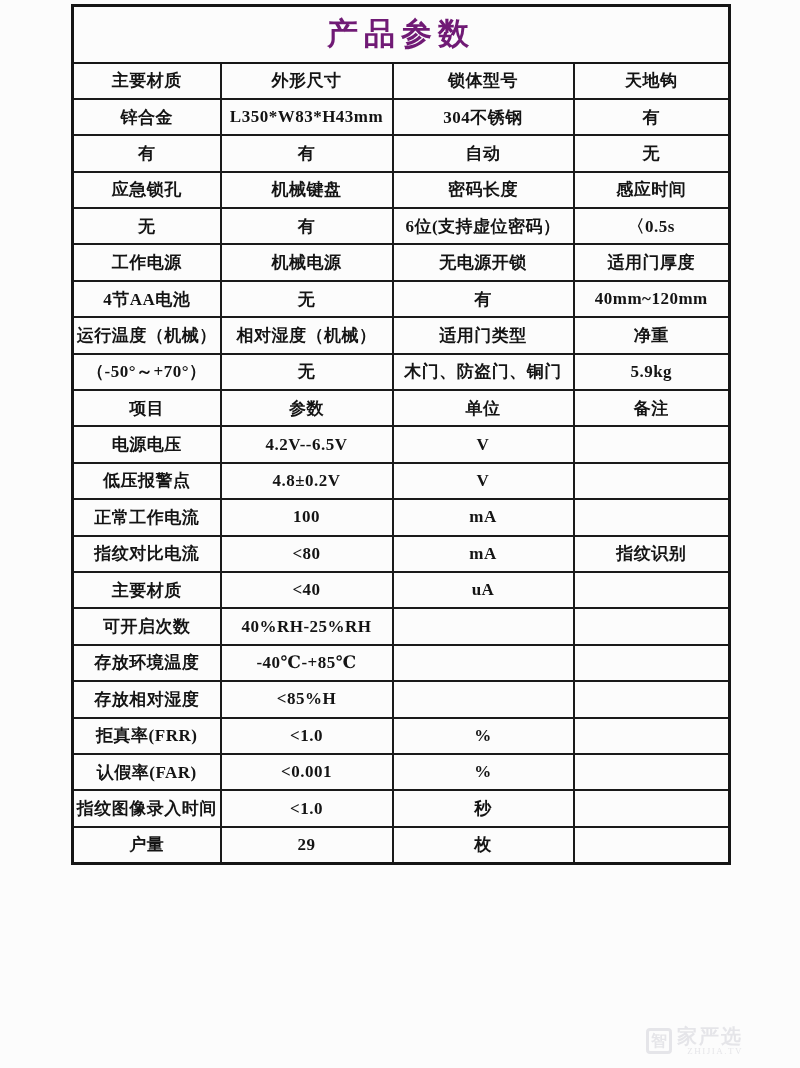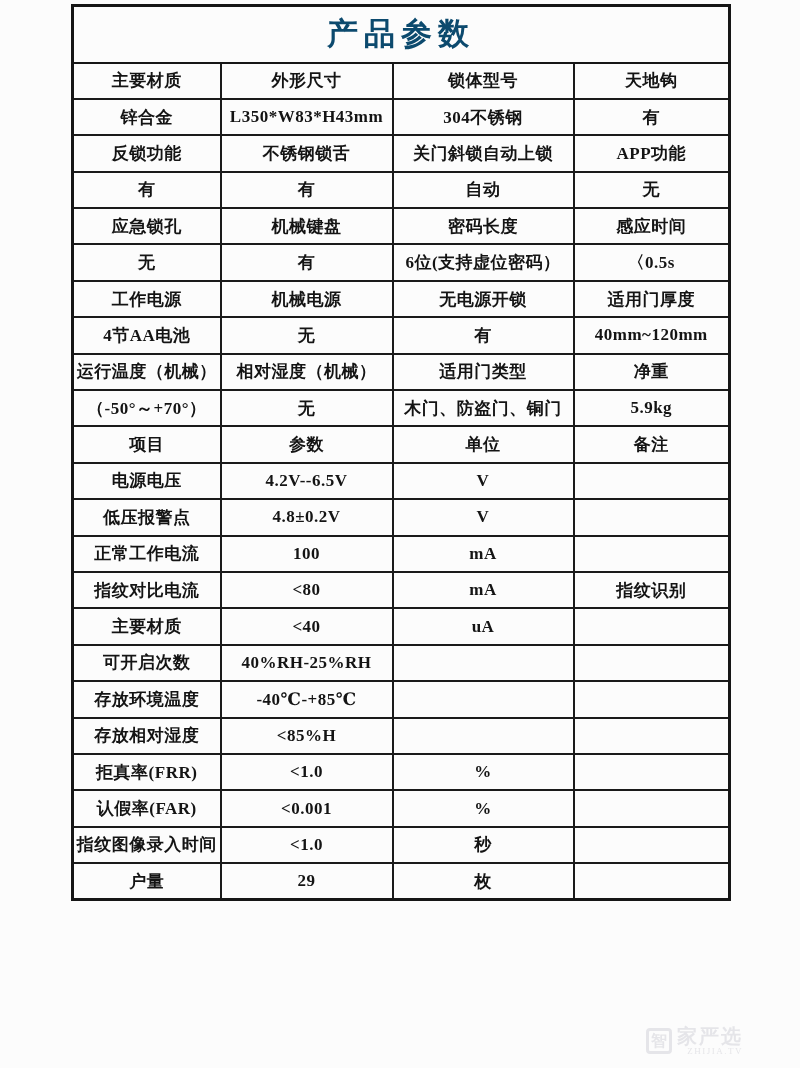--- a/index.html
+++ b/index.html
@@ -31,21 +31,21 @@
   table.spec col.c2 { width: 172px; }
   table.spec col.c3 { width: 181px; }
   table.spec col.c4 { width: 156px; }
   table.spec th.title-cell {
     height: 57px;
     text-align: center;
     vertical-align: middle;
     font-size: 31px;
     font-weight: bold;
     letter-spacing: 6px;
-    color: #0c4a6e;
+    color: #701a75;
     border: 2px solid #161616;
   }
   table.spec td {
     height: 36.4px;
     border: 2px solid #1a1a1a;
     text-align: center;
     vertical-align: middle;
     font-size: 17px;
     font-weight: 600;
     color: #141414;
@@ -108,26 +108,20 @@
           <td>锁体型号</td>
           <td>天地钩</td>
         </tr>
         <tr>
           <td>锌合金</td>
           <td>L350*W83*H43mm</td>
           <td>304不锈钢</td>
           <td>有</td>
         </tr>
         <tr>
-          <td>反锁功能</td>
-          <td>不锈钢锁舌</td>
-          <td>关门斜锁自动上锁</td>
-          <td>APP功能</td>
-        </tr>
-        <tr>
           <td>有</td>
           <td>有</td>
           <td>自动</td>
           <td>无</td>
         </tr>
         <tr>
           <td>应急锁孔</td>
           <td>机械键盘</td>
           <td>密码长度</td>
           <td>感应时间</td>

